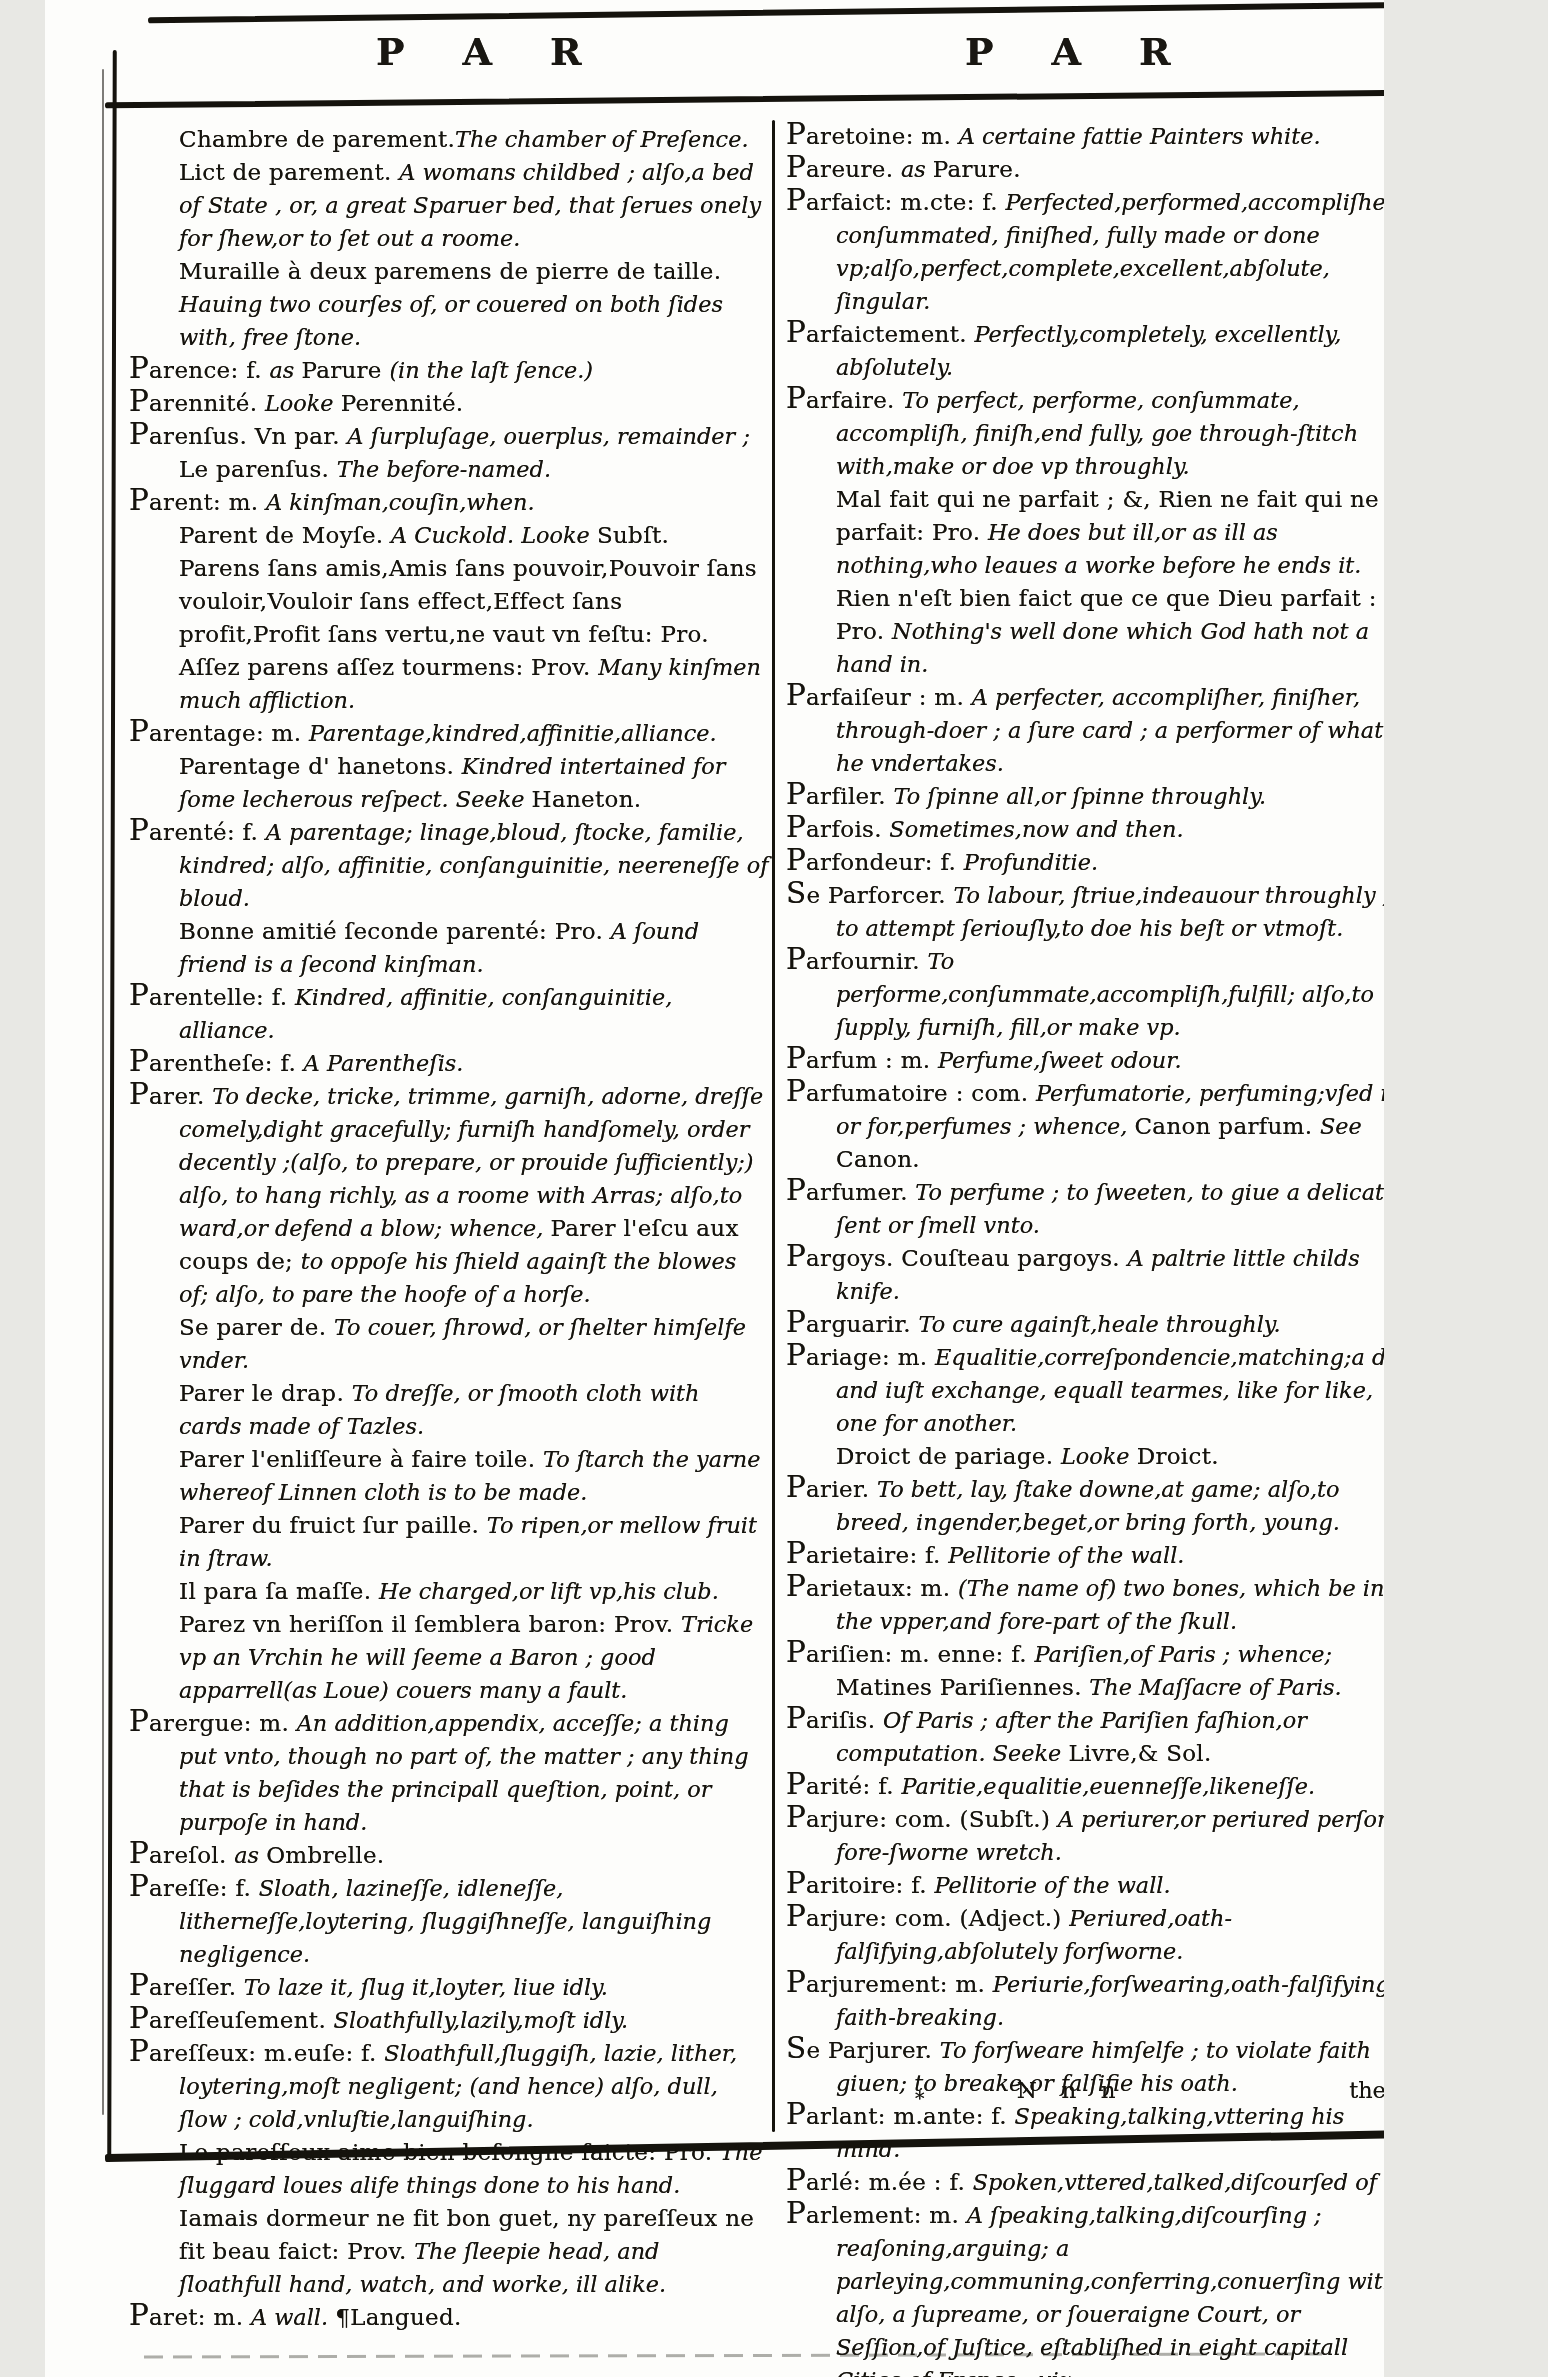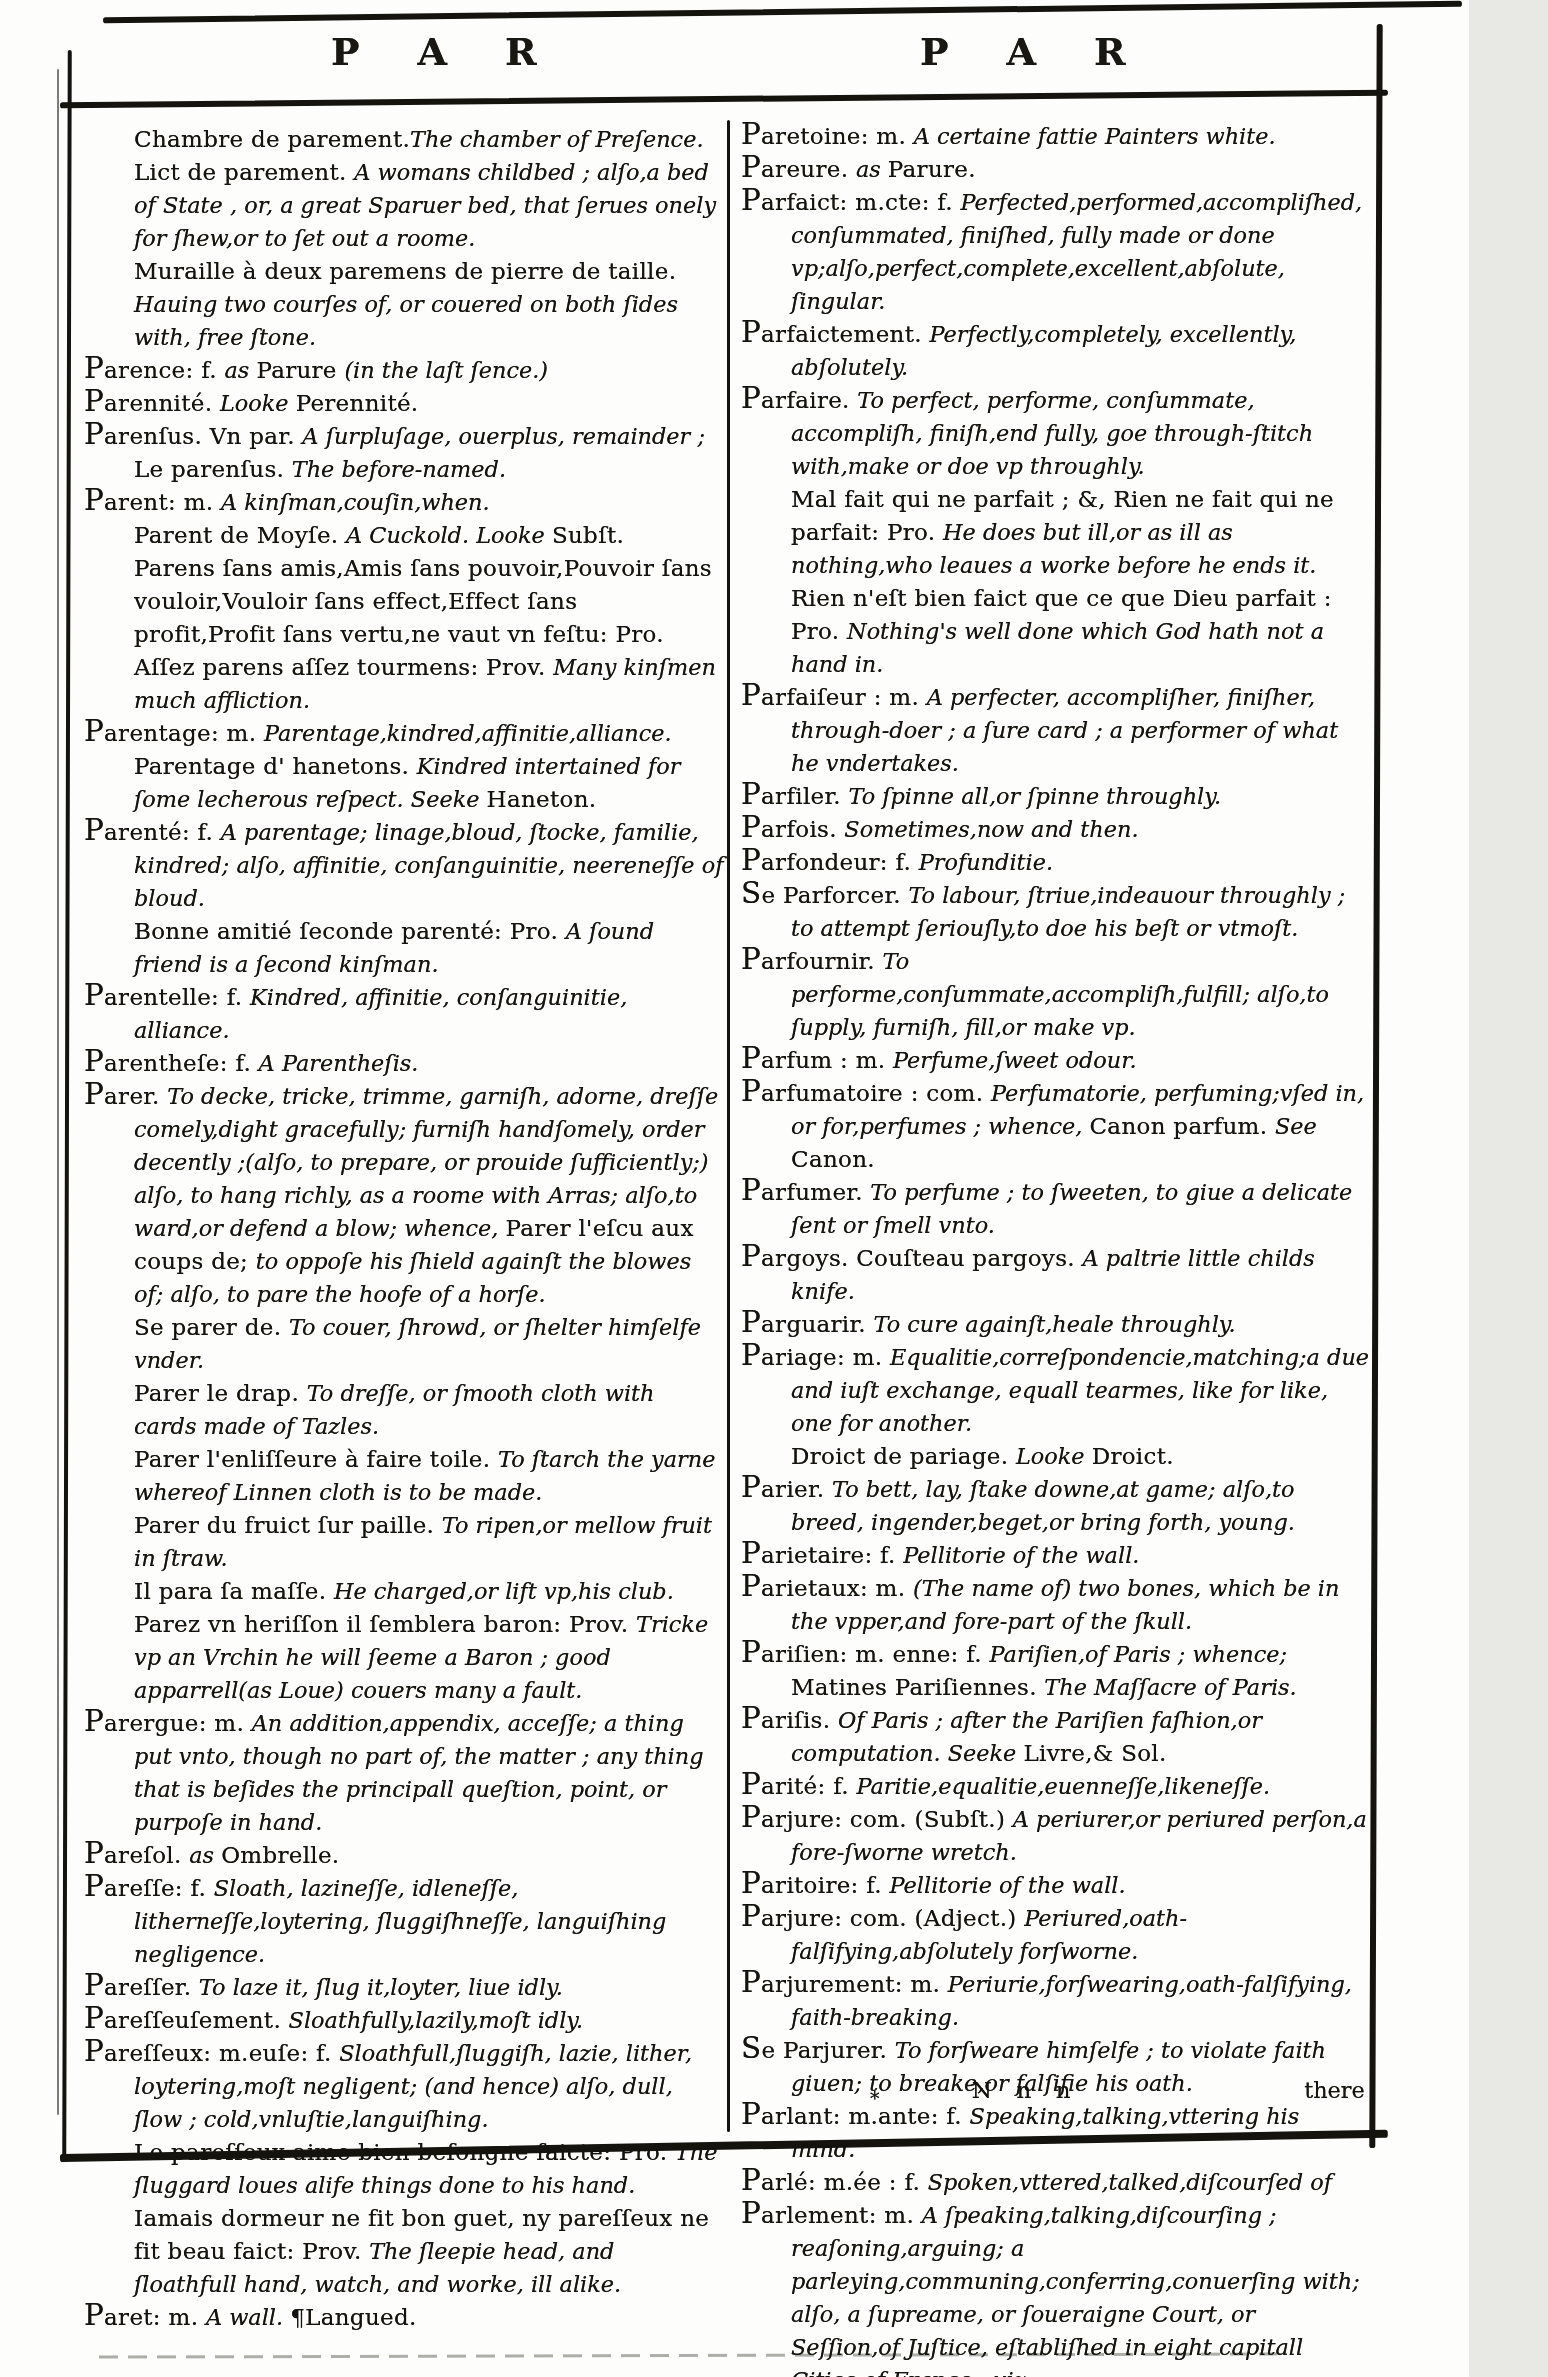--- a/index.html
+++ b/index.html
@@ -1,22 +1,23 @@
 <!DOCTYPE html>
 <html style="font-size:13.8px"><head>
 <meta charset="utf-8">
 <style>
   html,body{margin:0;padding:0;background:#e8e8e4;}
   .page{
     position:relative;
-    width:1469px;height:2377px;
+    width:1339px;height:2377px;
     background:#fdfdfb;
     overflow:hidden;
     font-family:"DejaVu Serif","Liberation Serif",serif;
     color:#15130d;
+    margin-left:45px;
   }
   .rule{position:absolute;background:#15130d;border-radius:2.6px;}
   .rule-top{left:103px;top:8.6px;width:1359px;height:6px;transform:rotate(-0.7deg);}
   .rule-header{left:60px;top:96px;width:1328px;height:6px;transform:rotate(-0.55deg);}
   .rule-left{left:65px;top:50px;width:4.3px;height:2111px;transform:rotate(0.15deg);}
   .rule-left2{left:57px;top:69px;width:1.7px;height:2046px;opacity:.55;}
   .rule-center{left:727px;top:120px;width:3.4px;height:2012px;}
   .rule-right{left:1373px;top:24px;width:6px;height:2124px;transform:rotate(0.2deg);}
   .rule-bottom{left:60px;top:2154px;width:1328px;height:7.7px;transform:rotate(-1.05deg);transform-origin:left center;}
   .artifact{position:absolute;left:99px;top:2354px;width:1178px;height:2.6px;

